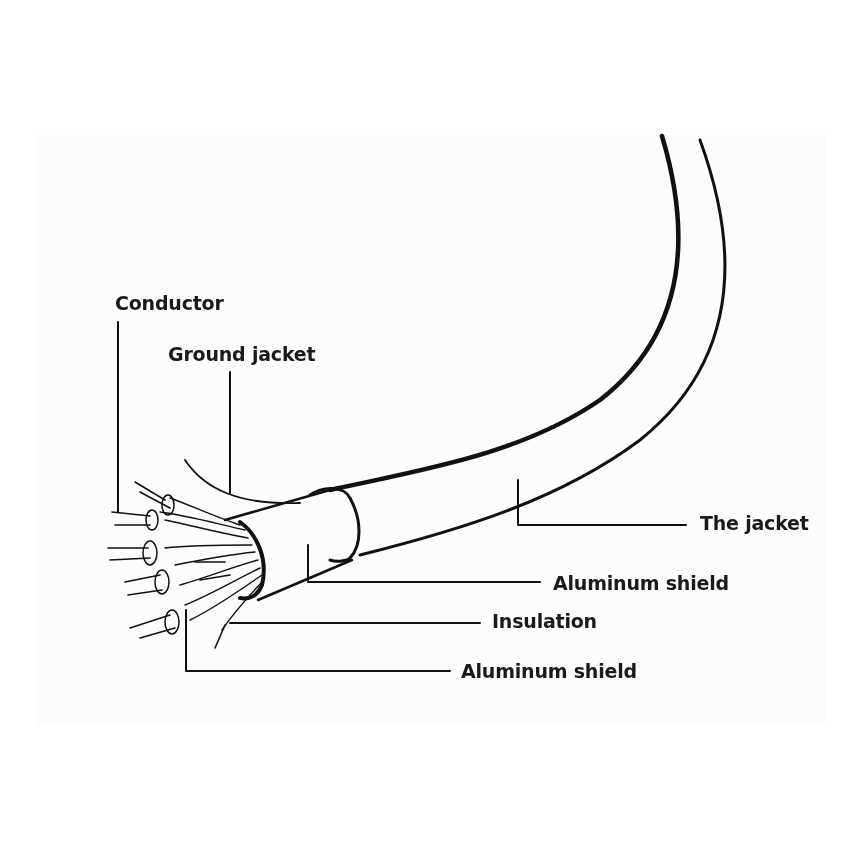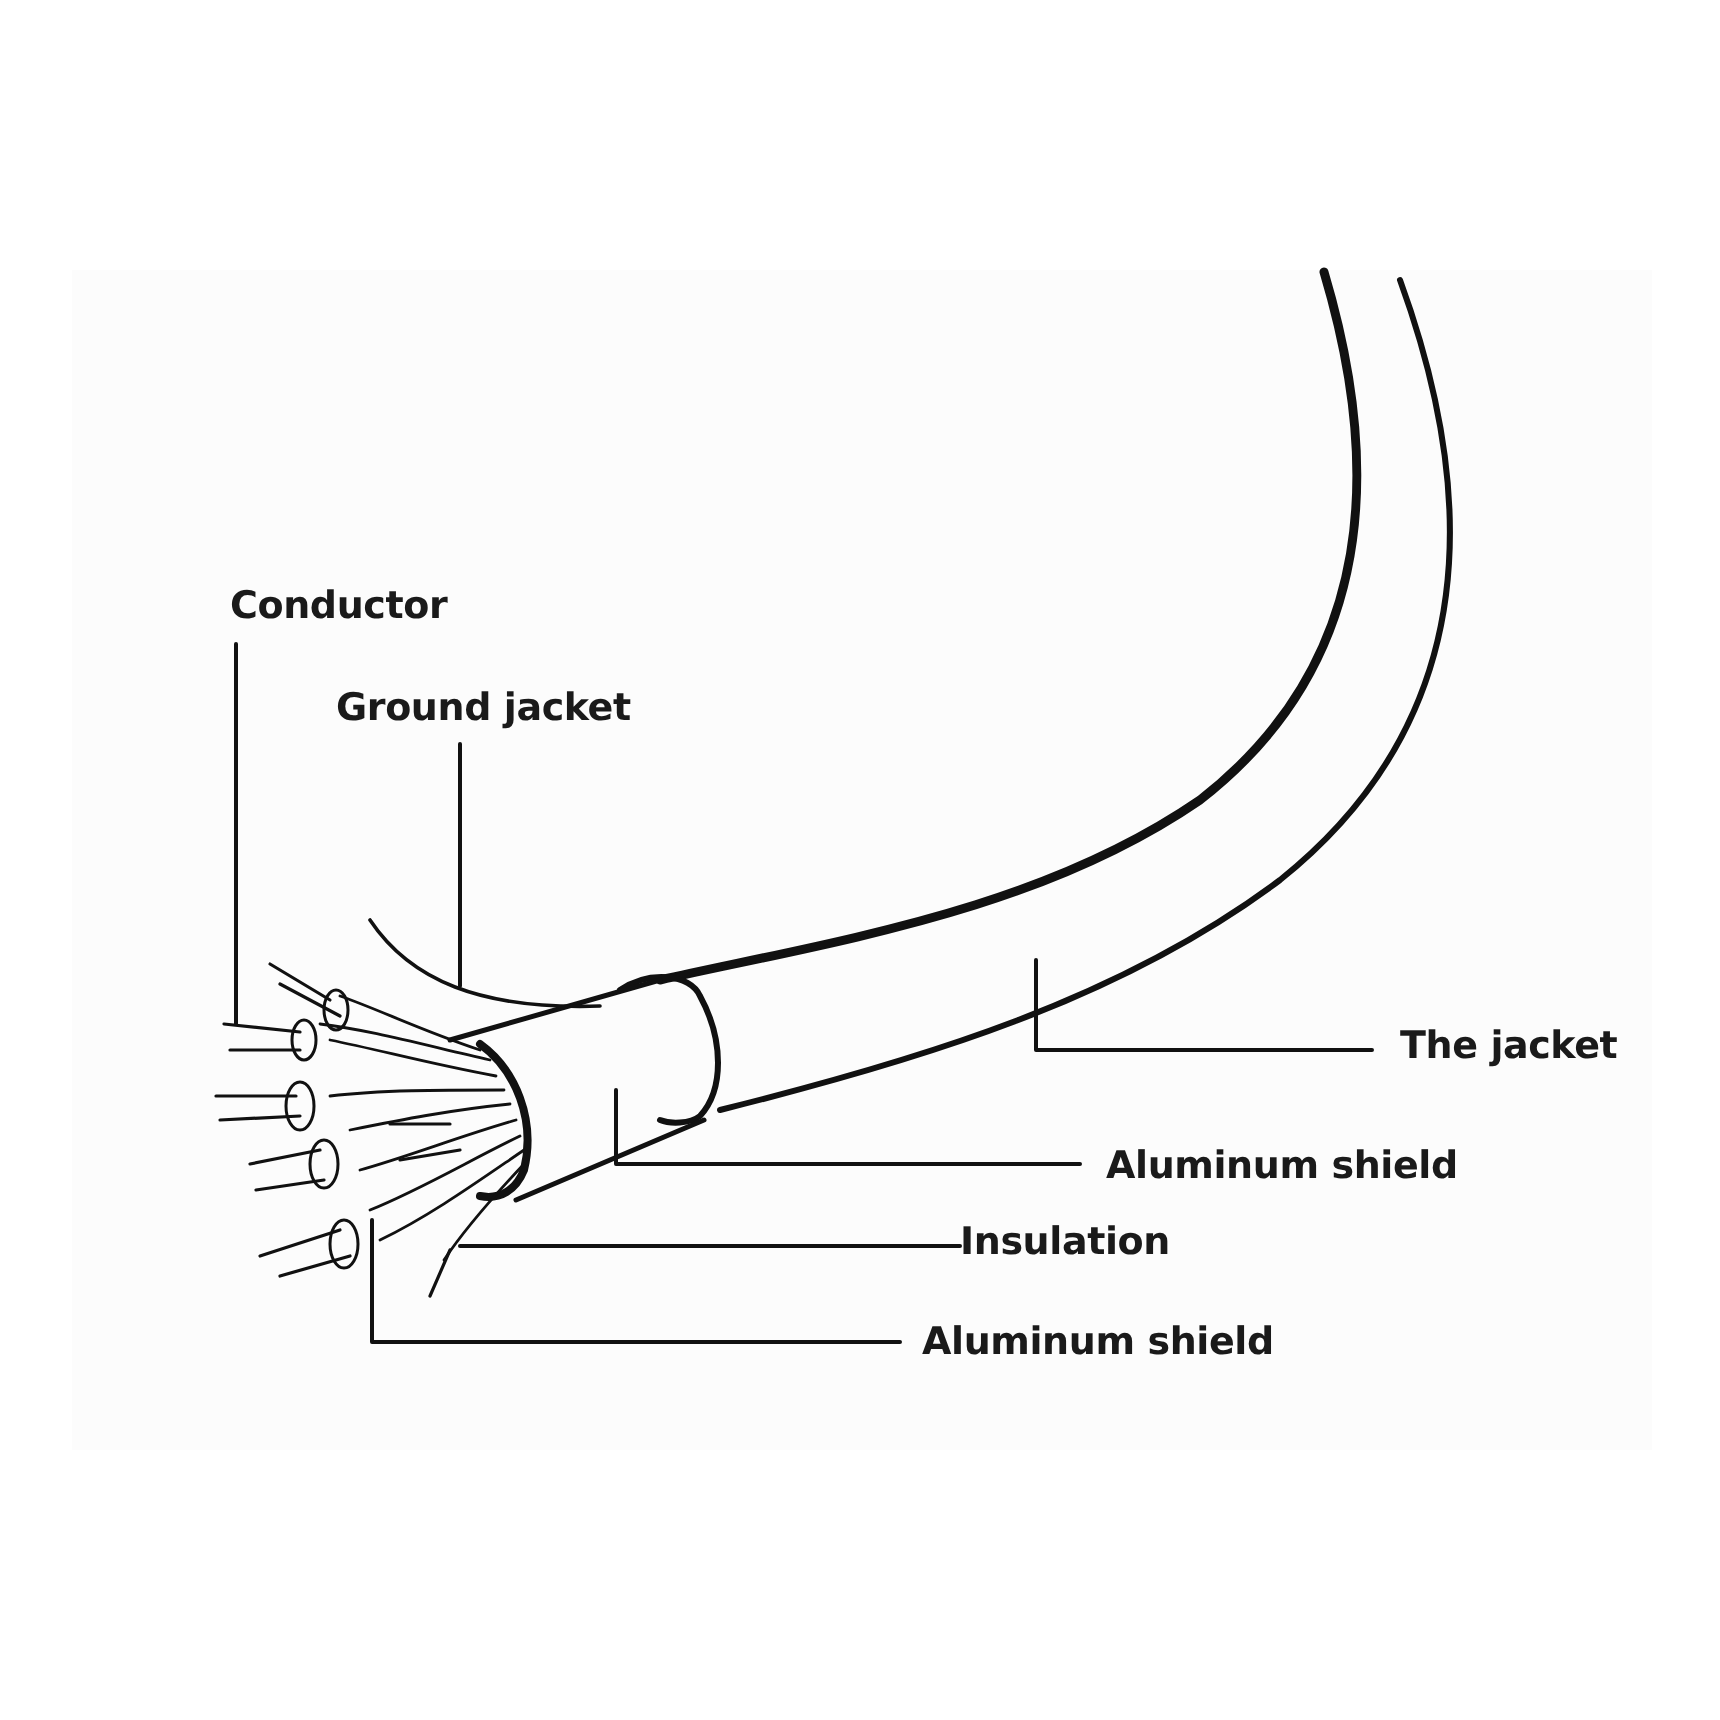--- a/index.html
+++ b/index.html
@@ -71,14 +71,14 @@
       <path d="M230,623 L480,623"></path>
       <path d="M186,610 L186,671 L450,671"></path>
     </g>
   </g>
 </svg>
 
 <div class="label" style="left:75px;top:292px;margin-left:40px;">Conductor</div>
 <div class="label" style="left:168px;top:343px;">Ground jacket</div>
 <div class="label" style="left:700px;top:512px;">The jacket</div>
 <div class="label" style="left:553px;top:572px;">Aluminum shield</div>
-<div class="label" style="left:480px;top:610px;">Insulation</div>
+<div class="label" style="left:492px;top:610px;">Insulation</div>
 <div class="label" style="left:461px;top:660px;">Aluminum shield</div>
 
 </body></html>

